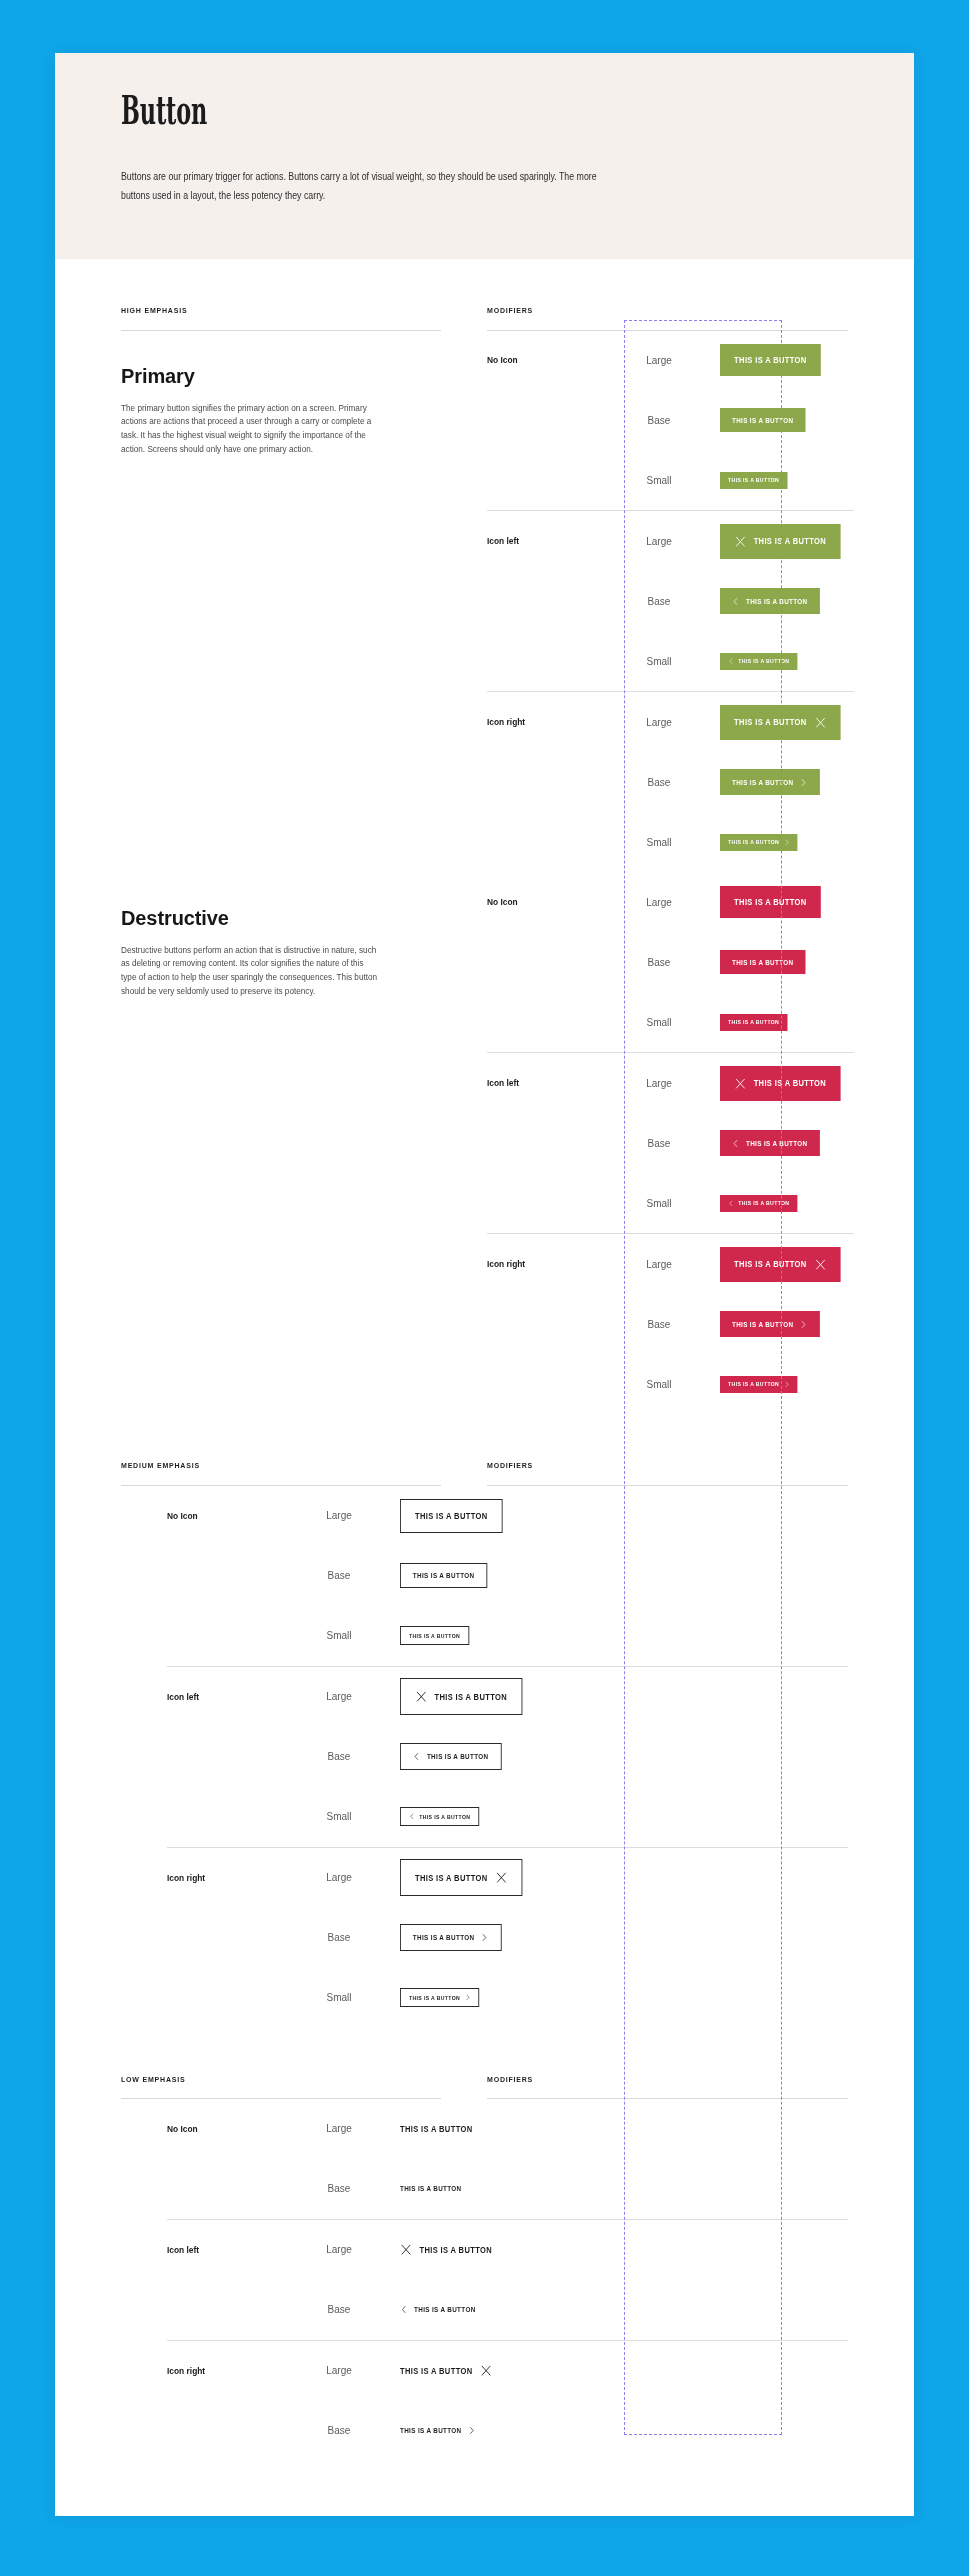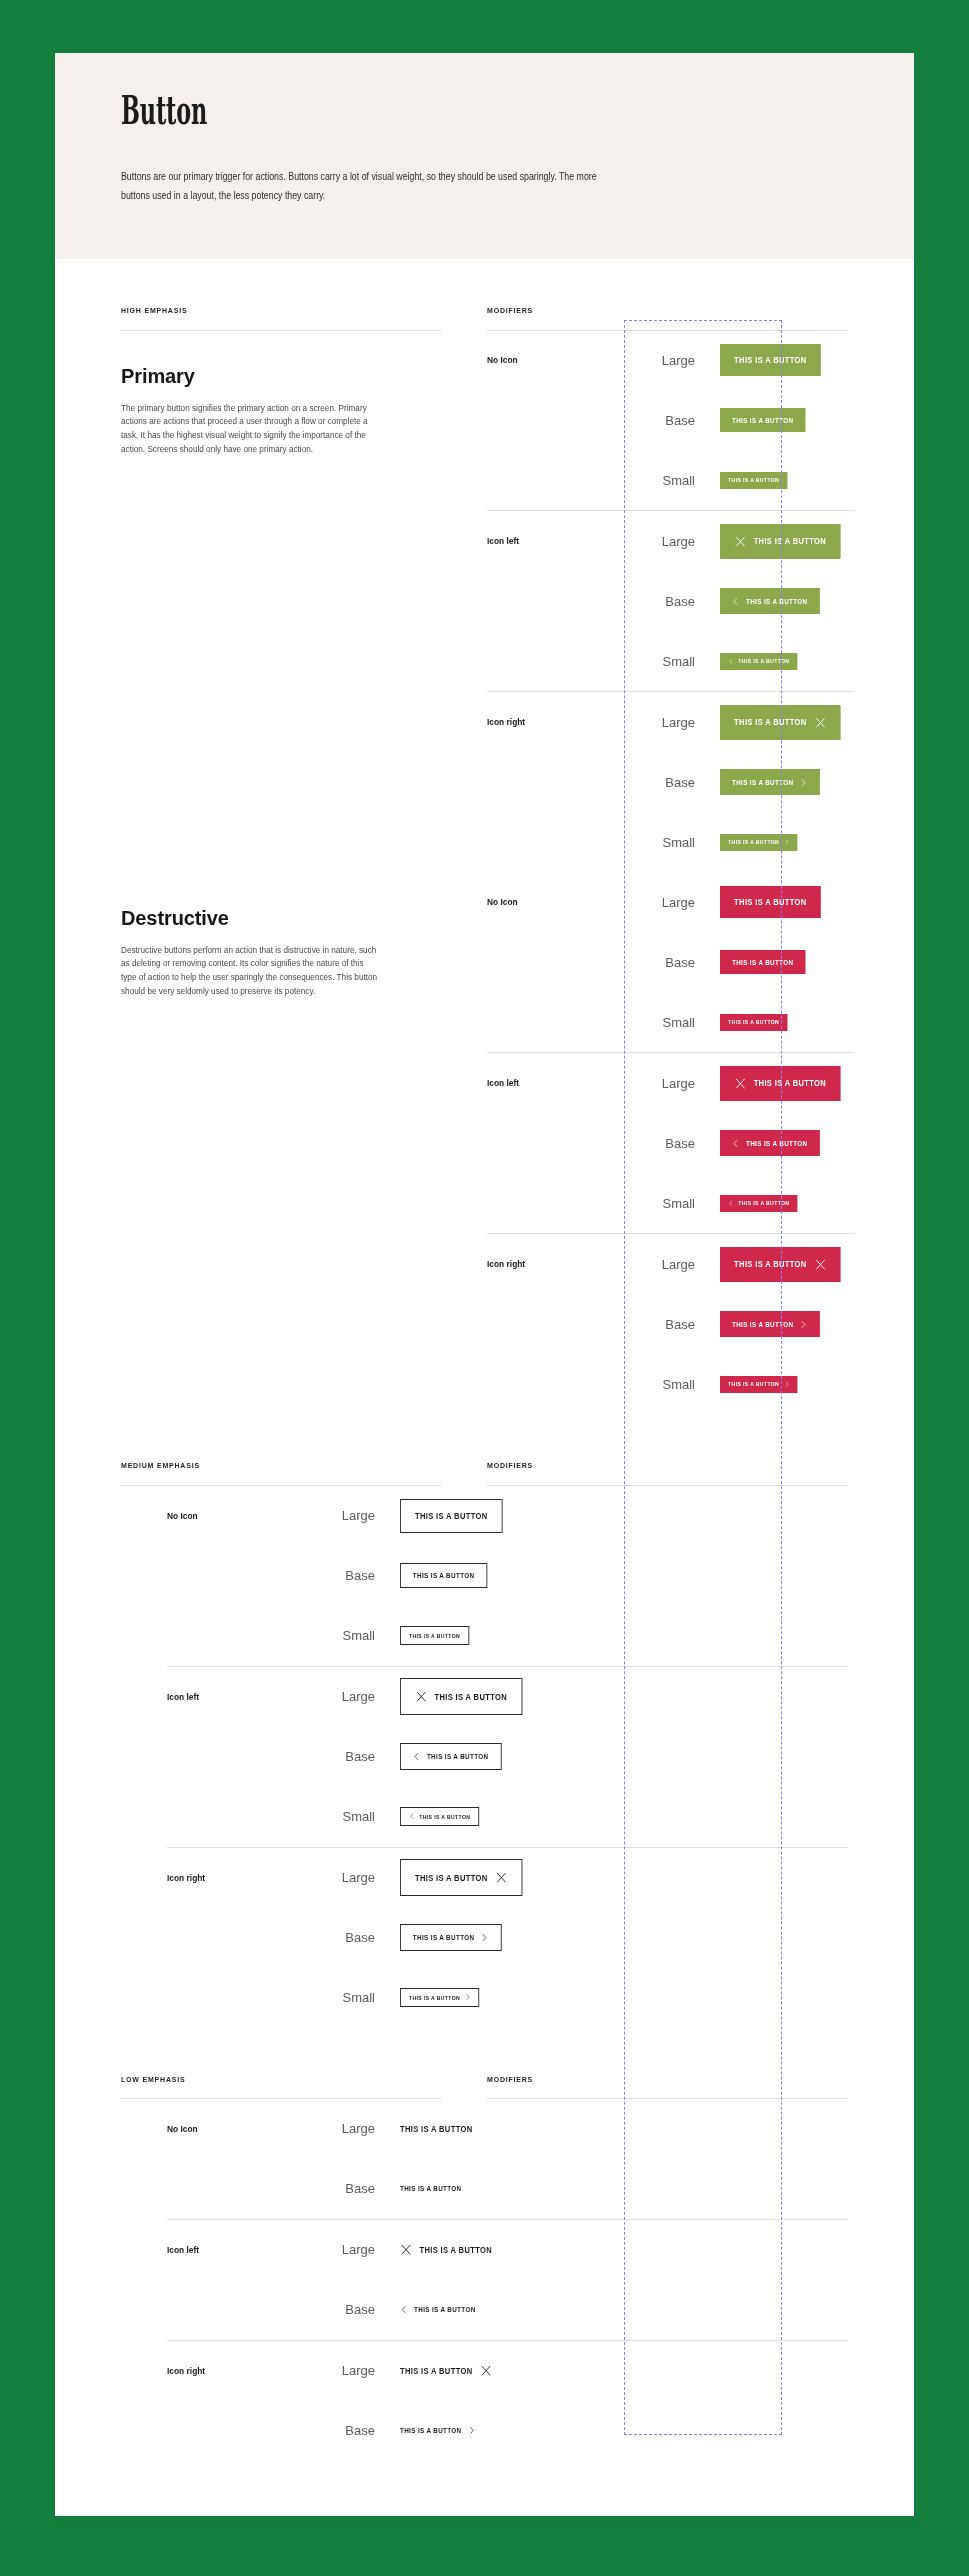--- a/index.html
+++ b/index.html
@@ -9,21 +9,21 @@
     height: 2576px;
     background: #e2dfda;
     font-family: "Liberation Sans", sans-serif;
     -webkit-font-smoothing: antialiased;
   }
 
   #page {
     position: relative;
     width: 970px;
     height: 2576px;
-    background: #15803d;
+    background: #0ea5e9;
     overflow: hidden;
   }
 
   
   #card {
     position: absolute;
     left: 55px;
     top: 53px;
     width: 859px;
     height: 2463px;
@@ -116,23 +116,23 @@
   .mod-name {
     width: 136px;
     flex: 0 0 136px;
     font-size: 8.4px;
     font-weight: 600;
     color: #1a1a1a;
   }
   .mod-size {
     width: 72px;
     flex: 0 0 72px;
-    font-size: 13px;
+    font-size: 10px;
     color: #5b5b5b;
-    text-align: right;
+    text-align: center;
   }
   .mod-demo {
     flex: 1 1 auto;
     padding-left: 25px;
     display: flex;
     align-items: center;
   }
 
   
   .dashed-box {
@@ -197,21 +197,21 @@
             </div>
             <div class="col-right">
               <div class="eyebrow">MODIFIERS</div>
               <div class="rule"></div>
             </div>
           </div>
           <div class="emph-row" style="padding-top: 0px;">
             <div class="col-left">
               <div class="variant-info">
                 <div class="sub-title">Primary</div>
-                <div class="sub-desc">The primary button signifies the primary action on a screen. Primary actions are actions that proceed a user through a flow or complete a task. It has the highest visual weight to signify the importance of the action. Screens should only have one primary action.</div>
+                <div class="sub-desc">The primary button signifies the primary action on a screen. Primary actions are actions that proceed a user through a carry or complete a task. It has the highest visual weight to signify the importance of the action. Screens should only have one primary action.</div>
               </div>
             </div>
             <div class="col-right">
               <div class="mod-table">
                 <div class="mod-group">
                   <div class="mod-row">
                     <div class="mod-name">No Icon</div>
                     <div class="mod-size">Large</div>
                     <div class="mod-demo">
                       <button class="btn size-large v-primary">

